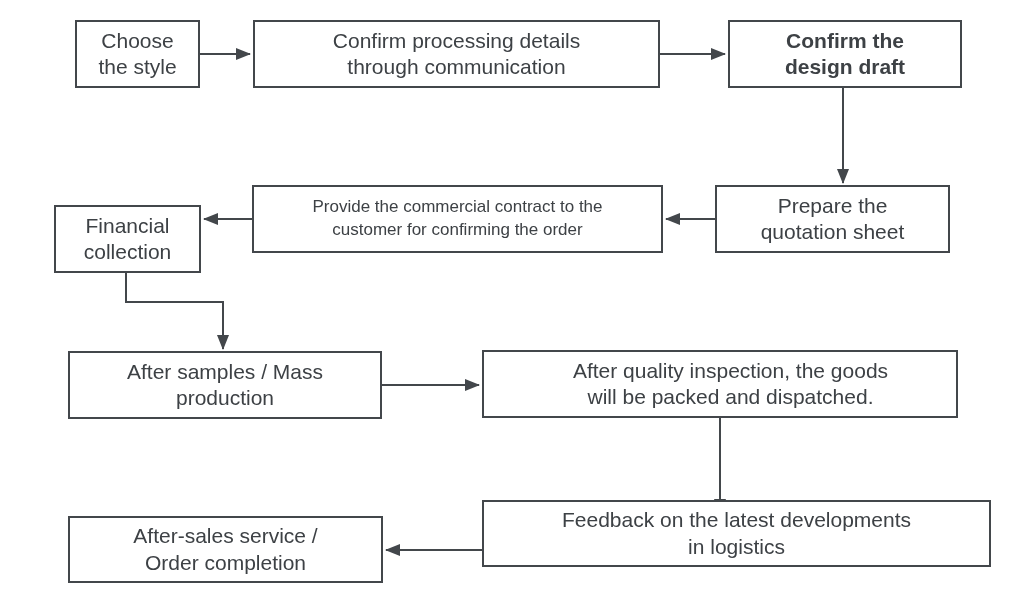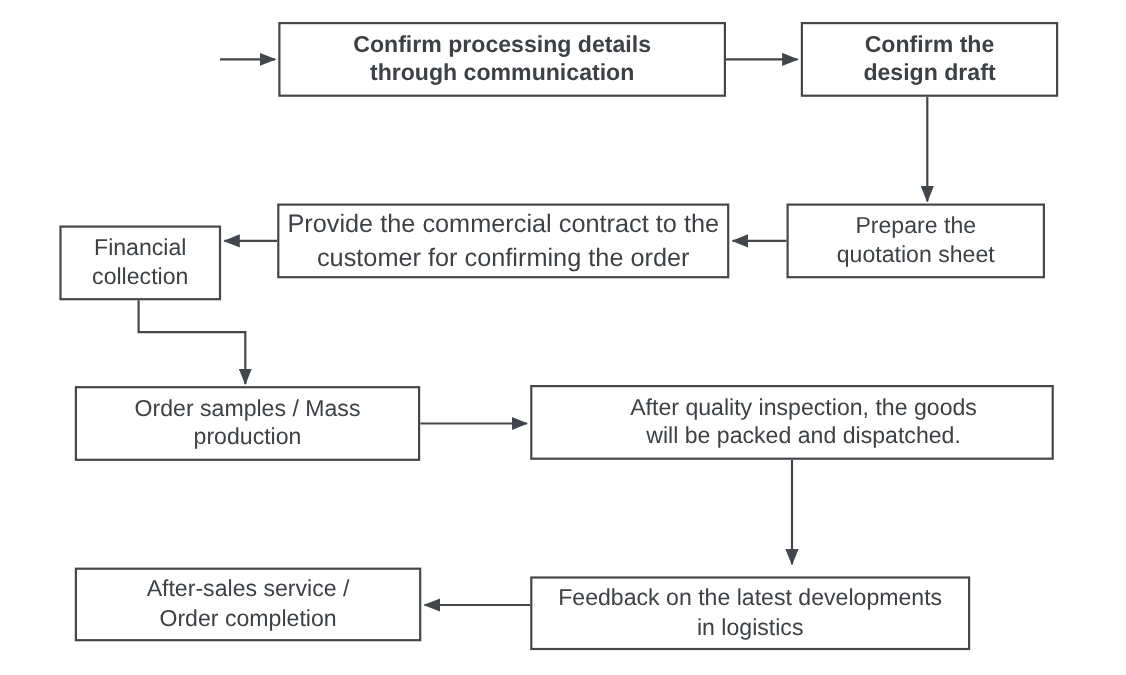--- a/index.html
+++ b/index.html
@@ -24,21 +24,21 @@
     display: flex;
     align-items: center;
     justify-content: center;
     text-align: center;
     font-size: 21px;
     line-height: 1.26;
     white-space: pre-line;
     z-index: 2;
   }
   .node.small-text {
-    font-size: 23px;
+    font-size: 17px;
     line-height: 1.35;
   }
   #connector-layer {
     position: absolute;
     left: 0;
     top: 0;
     z-index: 1;
   }
   #connector-layer line,
   #connector-layer polyline {
@@ -62,41 +62,43 @@
     <line x1="660" y1="54" x2="725" y2="54" marker-end="url(#arrowhead)"></line>
     <line x1="843" y1="88" x2="843" y2="183" marker-end="url(#arrowhead)"></line>
     <line x1="727" y1="219" x2="666" y2="219" marker-end="url(#arrowhead)"></line>
     <line x1="252" y1="219" x2="204" y2="219" marker-end="url(#arrowhead)"></line>
     <polyline points="126,253 126,302 223,302 223,349" marker-end="url(#arrowhead)"></polyline>
     <line x1="382" y1="385" x2="479" y2="385" marker-end="url(#arrowhead)"></line>
     <line x1="720" y1="418" x2="720" y2="513" marker-end="url(#arrowhead)"></line>
     <line x1="482" y1="550" x2="386" y2="550" marker-end="url(#arrowhead)"></line>
   </svg>
 
+  <div class="node" style="left:75px;  top:20px;  width:125px; height:68px;">Choose
+the style</div>
 
-  <div class="node" style="left:253px; top:20px;  width:407px; height:68px;font-weight:bold;">Confirm processing details
+  <div class="node" style="left:253px; top:20px;  width:407px; height:68px;">Confirm processing details
 through communication</div>
 
   <div class="node" style="left:728px; top:20px;  width:234px; height:68px;font-weight:bold;">Confirm the
 design draft</div>
 
   <div class="node" style="left:715px; top:185px; width:235px; height:68px;">Prepare the
 quotation sheet</div>
 
   <div class="node small-text" style="left:252px; top:185px; width:411px; height:68px;">Provide the commercial contract to the
 customer for confirming the order</div>
 
   <div class="node" style="left:54px;  top:185px; width:147px; height:68px;margin-top:20px;">Financial
 collection</div>
 
-  <div class="node" style="left:68px;  top:351px; width:314px; height:68px;">Order samples / Mass
+  <div class="node" style="left:68px;  top:351px; width:314px; height:68px;">After samples / Mass
 production</div>
 
   <div class="node" style="left:482px; top:350px; width:476px; height:68px;padding-left:21px;">After quality inspection, the goods
 will be packed and dispatched.</div>
 
-  <div class="node" style="left:482px; top:524px; width:400px; height:67px;">Feedback on the latest developments
+  <div class="node" style="left:482px; top:500px; width:509px; height:67px;">Feedback on the latest developments
 in logistics</div>
 
   <div class="node" style="left:68px;  top:516px; width:315px; height:67px;">After-sales service /
 Order completion</div>
 
 </div>
 
 </body></html>

